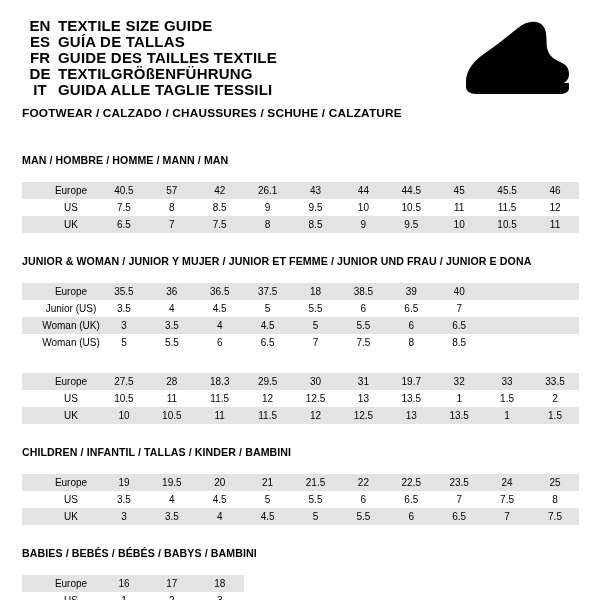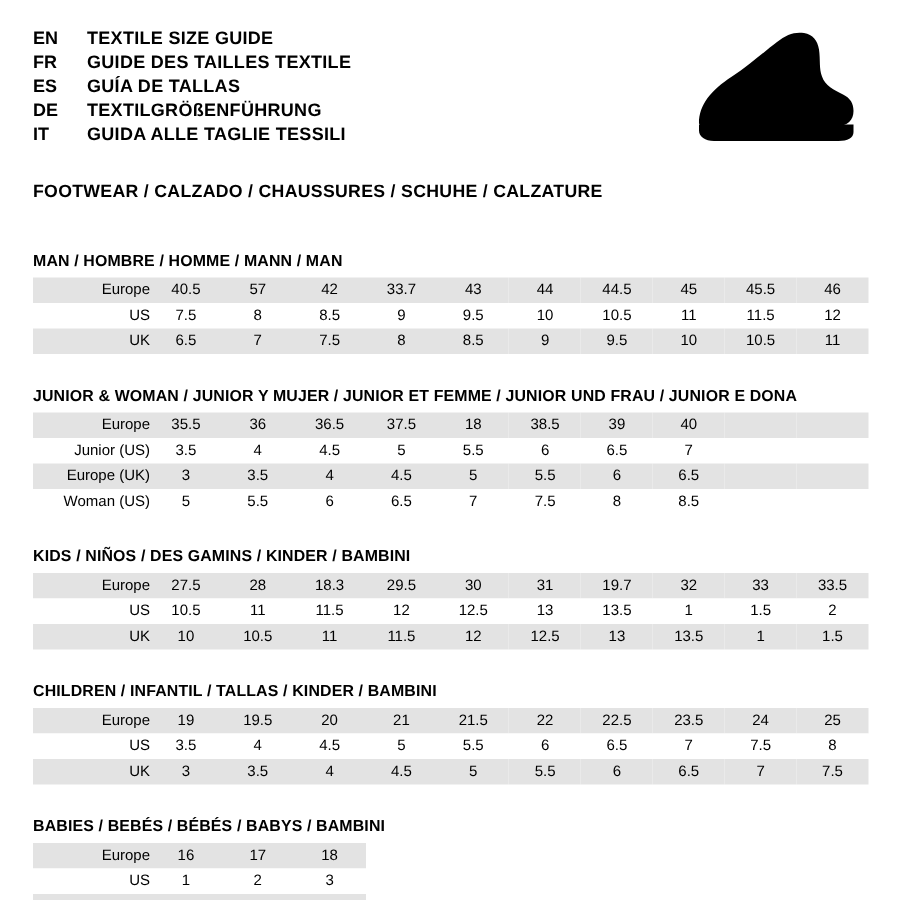--- a/index.html
+++ b/index.html
@@ -31,23 +31,24 @@
     justify-content: space-between;
   }
   .lang-block {
     display: flex;
     flex-direction: column;
     gap: 1px;
   }
   .lang-row {
     display: flex;
     align-items: baseline;
-    font-size: 12px;
+    font-size: 15px;
     line-height: 15px;
     font-weight: bold;
+    text-align: center;
   }
   .lang-code {
     width: 36px;
     flex: 0 0 36px;
     font-weight: bold;
   }
   .lang-title {
     font-weight: bold;
     letter-spacing: 0.2px;
   }
@@ -55,55 +56,54 @@
   .shoe-art {
     width: 200px;
     height: 86px;
     position: relative;
     margin-right: 8px;
     margin-top: 2px;
   }
   .shoe-art svg { display: block; }
 
   .footwear-line {
-    margin-top: 14px;
     font-size: 11.8px;
     font-weight: bold;
     letter-spacing: 0.2px;
   }
 
   
   .section {
     margin-top: 22px;
   }
   .section.first { margin-top: 34px; }
 
   .section-title {
     font-size: 10.6px;
     font-weight: bold;
     letter-spacing: 0.1px;
-    padding-bottom: 5px;
+    padding-bottom: 16px;
   }
 
   table.size-table {
     border-collapse: collapse;
     width: 557px;
     table-layout: fixed;
   }
   table.size-table td {
     font-size: 10px;
     height: 17px;
     line-height: 17px;
     padding: 0;
     text-align: center;
     vertical-align: middle;
     border: 0;
   }
   table.size-table td.rowlabel {
-    text-align: right;
+    text-align: center;
     padding-left: 20px;
     width: 78px;
   }
   tr.shaded td {
     background: #e3e3e3;
   }
   tr.plain td {
     background: #ffffff;
   }
 </style>
@@ -112,26 +112,26 @@
 
 <div class="page">
 
   <div class="header">
     <div class="lang-block">
       <div class="lang-row">
         <span class="lang-code">EN</span>
         <span class="lang-title">TEXTILE SIZE GUIDE</span>
       </div>
       <div class="lang-row">
+        <span class="lang-code">ES</span>
+        <span class="lang-title">GUÍA DE TALLAS</span>
+      </div>
+      <div class="lang-row">
         <span class="lang-code">FR</span>
         <span class="lang-title">GUIDE DES TAILLES TEXTILE</span>
-      </div>
-      <div class="lang-row">
-        <span class="lang-code">ES</span>
-        <span class="lang-title">GUÍA DE TALLAS</span>
       </div>
       <div class="lang-row">
         <span class="lang-code">DE</span>
         <span class="lang-title">TEXTILGRÖßENFÜHRUNG</span>
       </div>
       <div class="lang-row">
         <span class="lang-code">IT</span>
         <span class="lang-title">GUIDA ALLE TAGLIE TESSILI</span>
       </div>
     </div>
@@ -161,21 +161,21 @@
           <col>
           <col>
           <col>
       </colgroup>
       <tbody>
         <tr class="shaded">
           <td class="rowlabel">Europe</td>
           <td>40.5</td>
           <td>57</td>
           <td>42</td>
-          <td>33.7</td>
+          <td>26.1</td>
           <td>43</td>
           <td>44</td>
           <td>44.5</td>
           <td>45</td>
           <td>45.5</td>
           <td>46</td>
         </tr>
         <tr class="plain">
           <td class="rowlabel">US</td>
           <td>7.5</td>
@@ -243,21 +243,21 @@
           <td>4.5</td>
           <td>5</td>
           <td>5.5</td>
           <td>6</td>
           <td>6.5</td>
           <td>7</td>
           <td></td>
           <td></td>
         </tr>
         <tr class="shaded">
-          <td class="rowlabel">Europe (UK)</td>
+          <td class="rowlabel">Woman (UK)</td>
           <td>3</td>
           <td>3.5</td>
           <td>4</td>
           <td>4.5</td>
           <td>5</td>
           <td>5.5</td>
           <td>6</td>
           <td>6.5</td>
           <td></td>
           <td></td>
@@ -273,21 +273,20 @@
           <td>8</td>
           <td>8.5</td>
           <td></td>
           <td></td>
         </tr>
       </tbody>
     </table>
   </div>
 
   <div class="section">
-    <div class="section-title">KIDS / NIÑOS / DES GAMINS / KINDER / BAMBINI</div>
     <table class="size-table">
       <colgroup>
         <col style="width:78px">
           <col>
           <col>
           <col>
           <col>
           <col>
           <col>
           <col>

